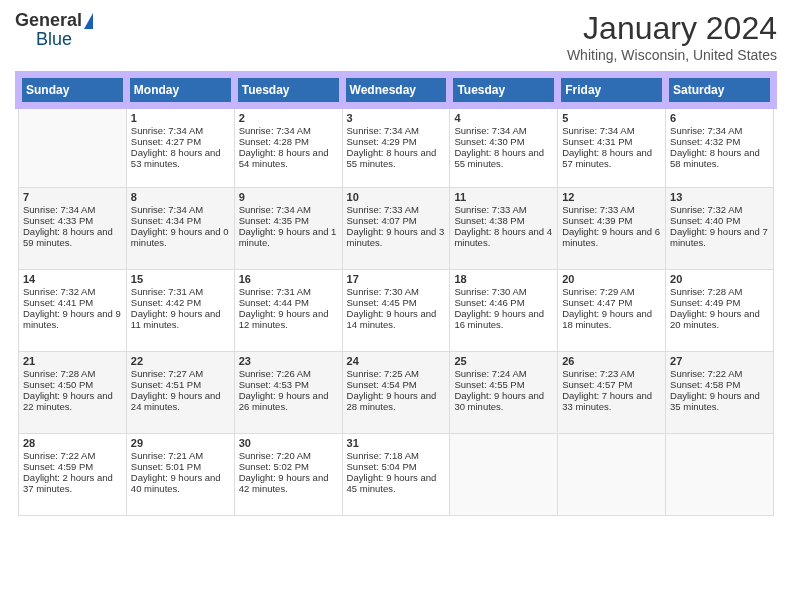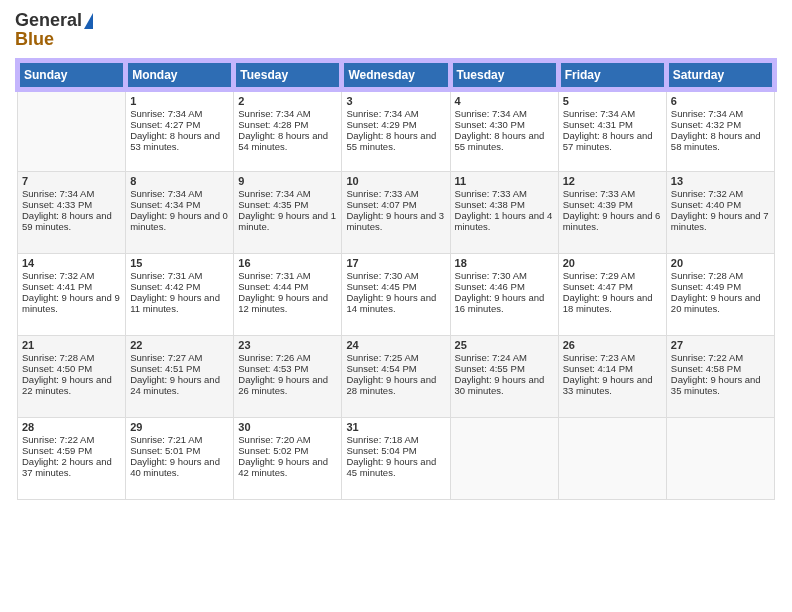--- a/index.html
+++ b/index.html
@@ -16,21 +16,21 @@
     }
     .header-row {
       display: flex;
       justify-content: space-between;
       align-items: flex-start;
       margin-bottom: 8px;
     }
     .logo {
       display: flex;
       flex-direction: column;
-      align-items: flex-start;
+      align-items: center;
     }
     .logo-top {
       display: flex;
       align-items: center;
     }
     .title-block {
       text-align: right;
     }
     .month-year {
       font-size: 32px;
@@ -46,21 +46,21 @@
       border-collapse: collapse;
       table-layout: fixed;
     }
     thead tr th {
       background-color: #2e6db4;
       color: #fff;
       font-size: 12px;
       font-weight: bold;
       padding: 5px 4px;
       text-align: left;
-      border: 5px solid #c4b5fd;
+      border: 7px solid #c4b5fd;
     }
     tbody tr td {
       vertical-align: top;
       padding: 3px 4px;
       font-size: 9.5px;
       color: #333;
       border: 1px solid #ddd;
       height: 82px;
       background: #fff;
     }
@@ -80,21 +80,25 @@
 </head>
 <body>
 
 <div class="container">
   <div class="header-row">
     <div class="logo">
       <div class="logo-top">
         <span style="font-size:18px;font-weight:bold;color:#333;">General</span>
         <span style="display:inline-block;width:0;height:0;border-left:9px solid transparent;border-bottom:16px solid #1a5fb4;margin-left:2px;"></span>
       </div>
-      <span style="font-size:18px;font-weight:bold;color:#a16207;margin-top:-2px;">Blue</span>
+      <span style="font-size:18px;font-weight:normal;color:#0c4a6e;margin-top:-2px;">Blue</span>
+    </div>
+    <div class="title-block">
+      <div class="month-year">January 2024</div>
+      <div class="location">Whiting, Wisconsin, United States</div>
     </div>
   </div>
 
   <table>
     <thead>
       <tr>
         <th>Sunday</th>
         <th>Monday</th>
         <th>Tuesday</th>
         <th>Wednesday</th>
@@ -165,21 +169,21 @@
           <td>
             <span class="day-number">10</span>
             <div>Sunrise: 7:33 AM</div>
             <div>Sunset: 4:07 PM</div>
             <div>Daylight: 9 hours and 3 minutes.</div>
           </td>
           <td>
             <span class="day-number">11</span>
             <div>Sunrise: 7:33 AM</div>
             <div>Sunset: 4:38 PM</div>
-            <div>Daylight: 1 hours and 4 minutes.</div>
+            <div>Daylight: 8 hours and 4 minutes.</div>
           </td>
           <td>
             <span class="day-number">12</span>
             <div>Sunrise: 7:33 AM</div>
             <div>Sunset: 4:39 PM</div>
             <div>Daylight: 9 hours and 6 minutes.</div>
           </td>
           <td>
             <span class="day-number">13</span>
             <div>Sunrise: 7:32 AM</div>
@@ -258,22 +262,22 @@
           </td>
           <td>
             <span class="day-number">25</span>
             <div>Sunrise: 7:24 AM</div>
             <div>Sunset: 4:55 PM</div>
             <div>Daylight: 9 hours and 30 minutes.</div>
           </td>
           <td>
             <span class="day-number">26</span>
             <div>Sunrise: 7:23 AM</div>
-            <div>Sunset: 4:14 PM</div>
-            <div>Daylight: 9 hours and 33 minutes.</div>
+            <div>Sunset: 4:57 PM</div>
+            <div>Daylight: 7 hours and 33 minutes.</div>
           </td>
           <td>
             <span class="day-number">27</span>
             <div>Sunrise: 7:22 AM</div>
             <div>Sunset: 4:58 PM</div>
             <div>Daylight: 9 hours and 35 minutes.</div>
           </td>
         </tr>
         <tr>
           <td>

